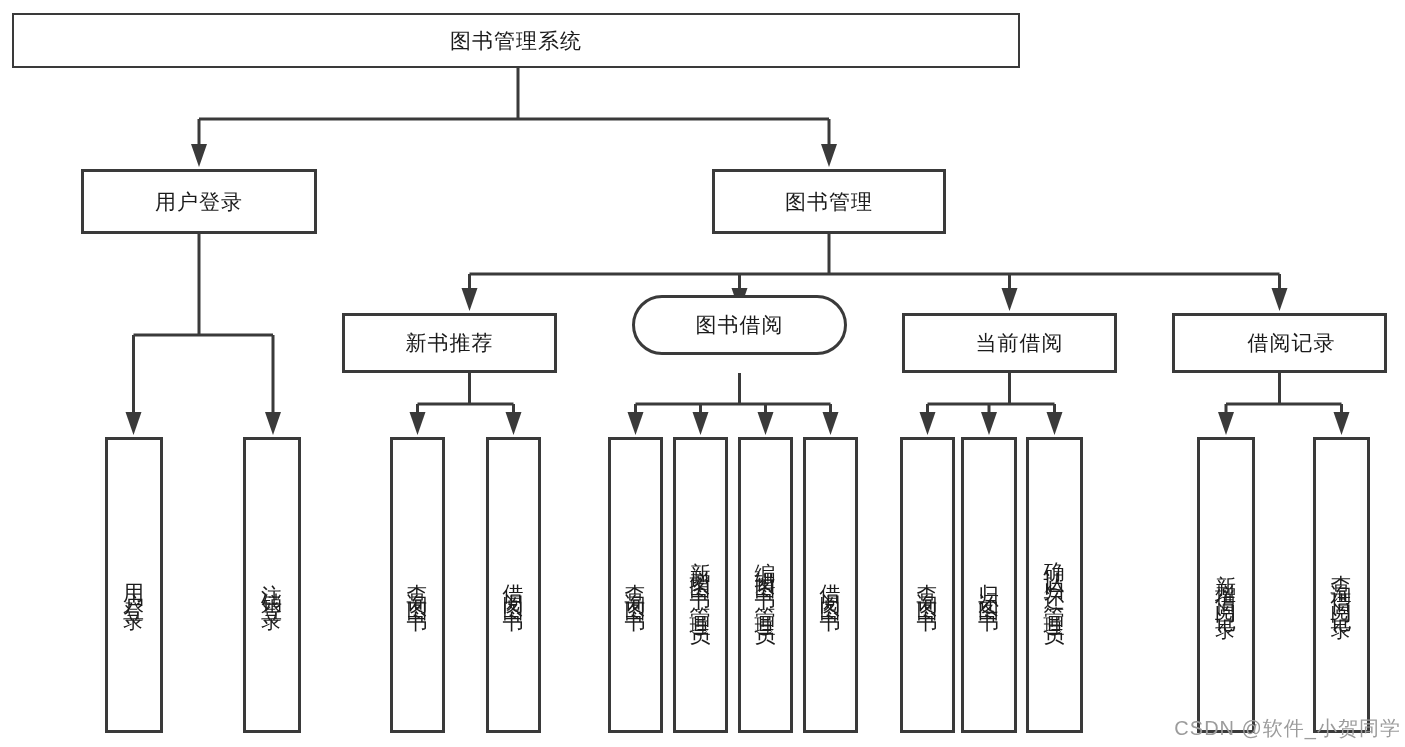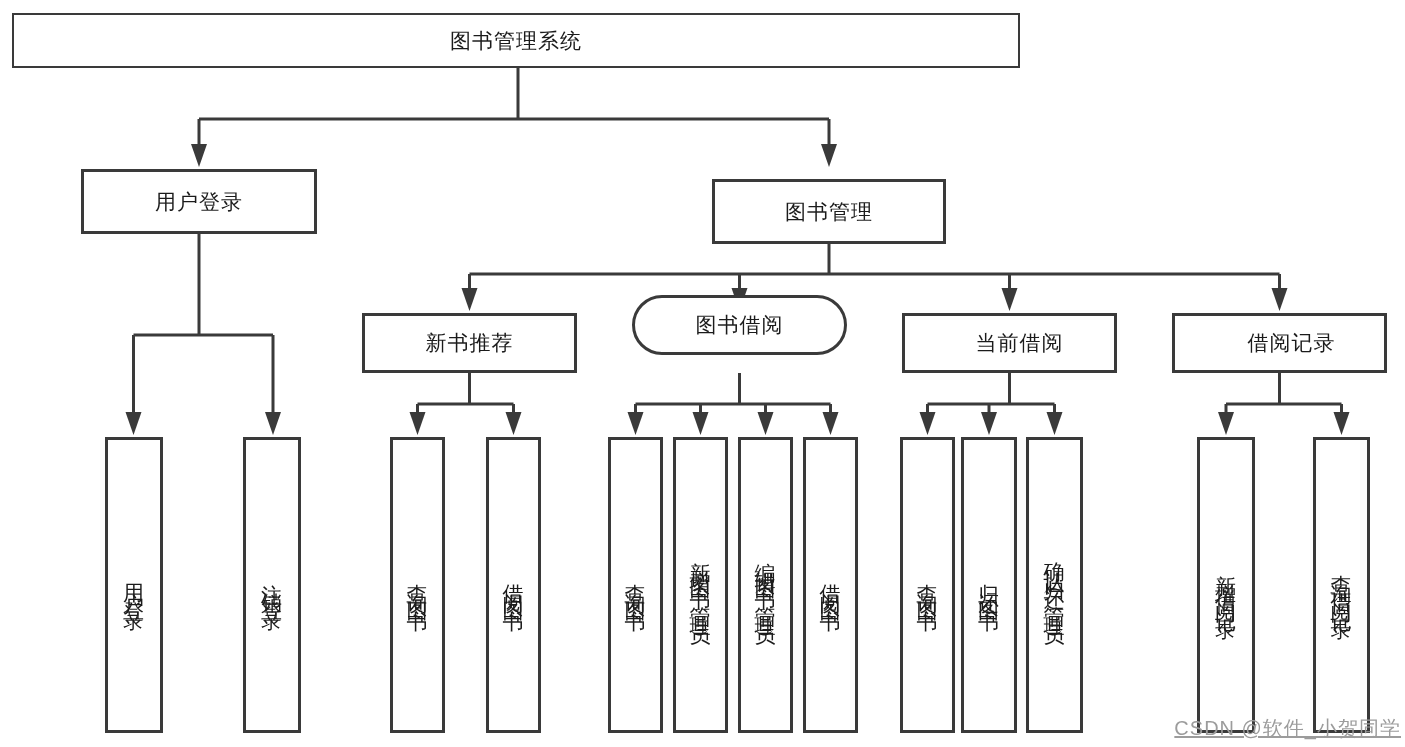--- a/index.html
+++ b/index.html
@@ -31,21 +31,20 @@
     line-height:1;
   }
   .watermark{
     position:absolute;
     right:4px;bottom:5px;
     font-size:20px;
     color:#9c9c9c;
     letter-spacing:1px;
     z-index:5;
     white-space:nowrap;
-    text-decoration:underline;
   }
 </style>
 </head>
 <body>
 
 <div class="stage">
 
   <svg class="wires" viewBox="0 0 1405 747" xmlns="http://www.w3.org/2000/svg">
     <g stroke="#3a3a3a" stroke-width="3" fill="none">
       <path d="M518,68 V119 M199,119 H829 M199,119 V146 M829,119 V146"></path>
@@ -79,25 +78,25 @@
     </g>
   </svg>
 
   <div class="node h root" style="left:12px;top:13px;width:1008px;height:55px;">
     <span class="label">图书管理系统</span>
   </div>
 
   <div class="node h" style="left:81px;top:169px;width:236px;height:65px;">
     <span class="label">用户登录</span>
   </div>
-  <div class="node h" style="left:712px;top:169px;width:234px;height:65px;margin-top:10px;">
+  <div class="node h" style="left:712px;top:169px;width:234px;height:65px;">
     <span class="label">图书管理</span>
   </div>
 
-  <div class="node h" style="left:362px;top:313px;width:215px;height:60px;">
+  <div class="node h" style="left:342px;top:313px;width:215px;height:60px;">
     <span class="label">新书推荐</span>
   </div>
   <div class="node h" style="left:632px;top:295px;width:215px;height:60px;border-radius:30px;">
     <span class="label">图书借阅</span>
   </div>
   <div class="node h" style="left:902px;top:313px;width:215px;height:60px;padding-left:20px;">
     <span class="label">当前借阅</span>
   </div>
   <div class="node h" style="left:1172px;top:313px;width:215px;height:60px;padding-left:24px;">
     <span class="label">借阅记录</span>

